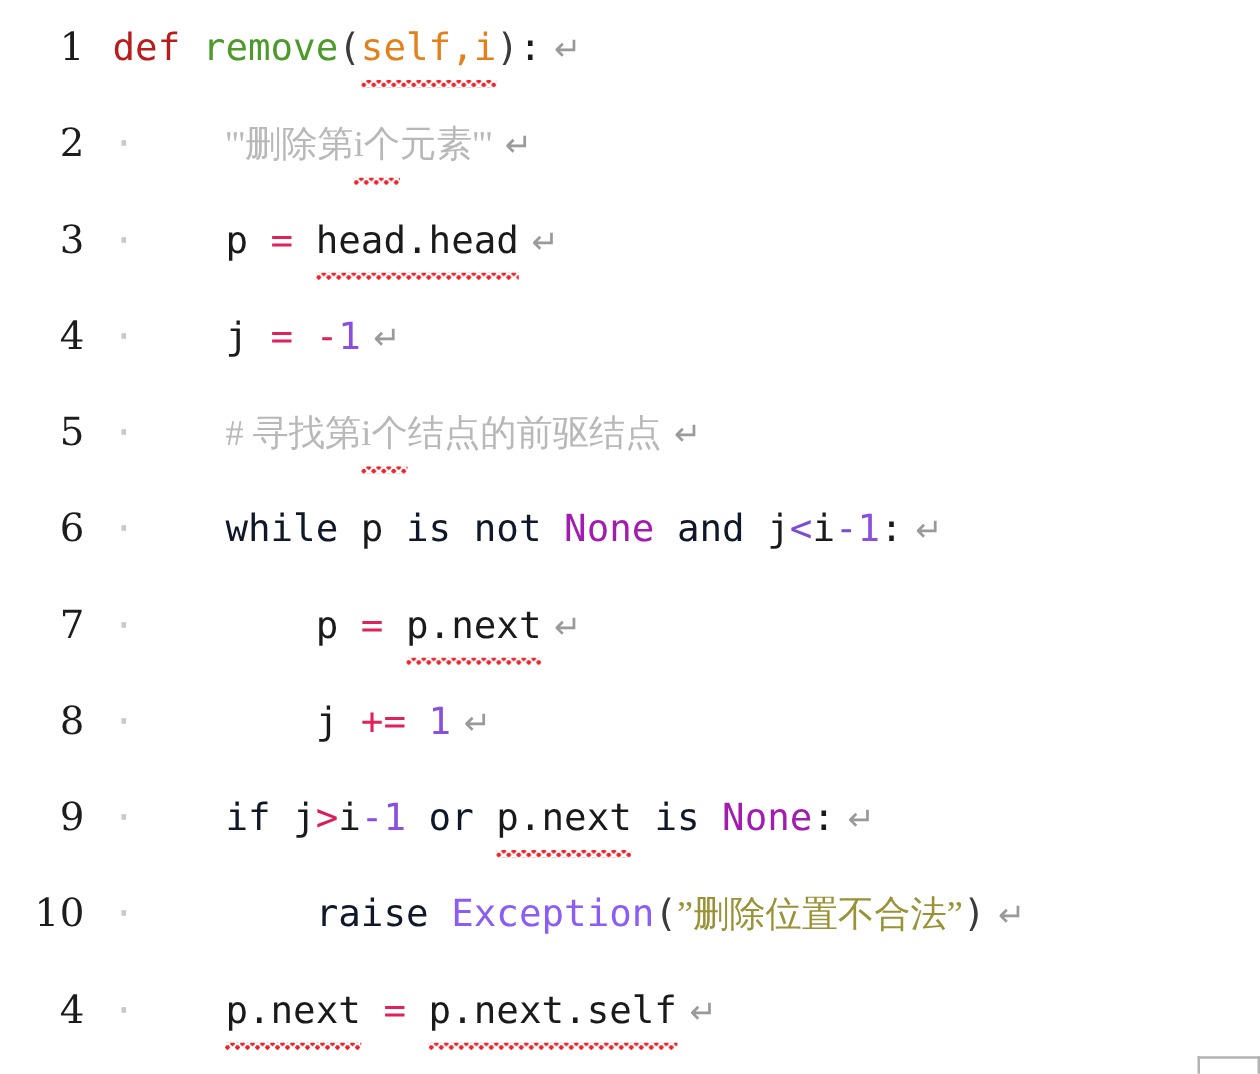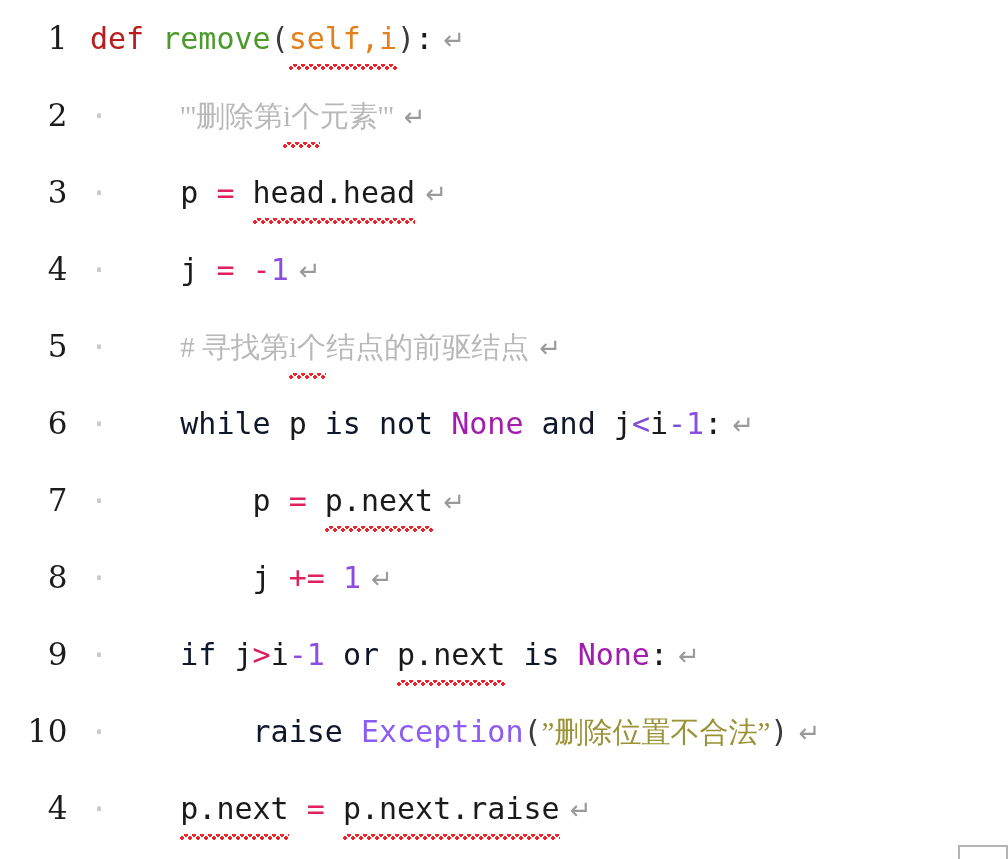--- a/index.html
+++ b/index.html
@@ -127,16 +127,16 @@
       <div class="code-line"><div class="gutter">1</div><div class="line-content"><span class="tok-def">def</span><span class="tok-plain"> </span><span class="tok-fn">remove</span><span class="tok-punct">(</span><span class="tok-param squiggle">self,i</span><span class="tok-punct">)</span><span class="tok-plain">:</span><span class="ret-arrow">↵</span></div></div>
       <div class="code-line"><div class="gutter">2</div><div class="line-content"><span class="ws-dot">·</span><span class="tok-plain">    </span><span class="tok-comment cjk">'''删除第</span><span class="tok-comment squiggle cjk">i个</span><span class="tok-comment cjk">元素'''</span><span class="ret-arrow">↵</span></div></div>
       <div class="code-line"><div class="gutter">3</div><div class="line-content"><span class="ws-dot">·</span><span class="tok-plain">    </span><span class="tok-plain">p </span><span class="tok-op">=</span><span class="tok-plain"> </span><span class="tok-plain squiggle">head.head</span><span class="ret-arrow">↵</span></div></div>
       <div class="code-line"><div class="gutter">4</div><div class="line-content"><span class="ws-dot">·</span><span class="tok-plain">    </span><span class="tok-plain">j </span><span class="tok-op">=</span><span class="tok-plain"> </span><span class="tok-op">-</span><span class="tok-num">1</span><span class="ret-arrow">↵</span></div></div>
       <div class="code-line"><div class="gutter">5</div><div class="line-content"><span class="ws-dot">·</span><span class="tok-plain">    </span><span class="tok-comment cjk"># 寻找第</span><span class="tok-comment squiggle cjk">i个</span><span class="tok-comment cjk">结点的前驱结点</span><span class="ret-arrow">↵</span></div></div>
       <div class="code-line"><div class="gutter">6</div><div class="line-content"><span class="ws-dot">·</span><span class="tok-plain">    </span><span class="tok-kw">while</span><span class="tok-plain"> p </span><span class="tok-kw">is not</span><span class="tok-plain"> </span><span class="tok-const">None</span><span class="tok-plain"> </span><span class="tok-kw">and</span><span class="tok-plain"> j</span><span class="tok-opp">&lt;</span><span class="tok-plain">i</span><span class="tok-opp">-</span><span class="tok-num">1</span><span class="tok-plain">:</span><span class="ret-arrow">↵</span></div></div>
       <div class="code-line"><div class="gutter">7</div><div class="line-content"><span class="ws-dot">·</span><span class="tok-plain">        </span><span class="tok-plain">p </span><span class="tok-op">=</span><span class="tok-plain"> </span><span class="tok-plain squiggle">p.next</span><span class="ret-arrow">↵</span></div></div>
       <div class="code-line"><div class="gutter">8</div><div class="line-content"><span class="ws-dot">·</span><span class="tok-plain">        </span><span class="tok-plain">j </span><span class="tok-op">+=</span><span class="tok-plain"> </span><span class="tok-num">1</span><span class="ret-arrow">↵</span></div></div>
       <div class="code-line"><div class="gutter">9</div><div class="line-content"><span class="ws-dot">·</span><span class="tok-plain">    </span><span class="tok-kw">if</span><span class="tok-plain"> j</span><span class="tok-opr">&gt;</span><span class="tok-plain">i</span><span class="tok-num">-1</span><span class="tok-plain"> </span><span class="tok-kw">or</span><span class="tok-plain"> </span><span class="tok-plain squiggle">p.next</span><span class="tok-plain"> </span><span class="tok-kw">is</span><span class="tok-plain"> </span><span class="tok-const">None</span><span class="tok-plain">:</span><span class="ret-arrow">↵</span></div></div>
       <div class="code-line"><div class="gutter">10</div><div class="line-content"><span class="ws-dot">·</span><span class="tok-plain">        </span><span class="tok-kw">raise</span><span class="tok-plain"> </span><span class="tok-builtin">Exception</span><span class="tok-punct">(</span><span class="tok-str cjk">”删除位置不合法”</span><span class="tok-punct">)</span><span class="ret-arrow">↵</span></div></div>
-      <div class="code-line"><div class="gutter">4</div><div class="line-content"><span class="ws-dot">·</span><span class="tok-plain">    </span><span class="tok-plain squiggle">p.next</span><span class="tok-plain"> </span><span class="tok-op">=</span><span class="tok-plain"> </span><span class="tok-plain squiggle">p.next.raise</span><span class="ret-arrow">↵</span></div></div>
+      <div class="code-line"><div class="gutter">4</div><div class="line-content"><span class="ws-dot">·</span><span class="tok-plain">    </span><span class="tok-plain squiggle">p.next</span><span class="tok-plain"> </span><span class="tok-op">=</span><span class="tok-plain"> </span><span class="tok-plain squiggle">p.next.self</span><span class="ret-arrow">↵</span></div></div>
     </div>
   <div id="corner-widget"></div>
 </div>
 
 </body></html>

